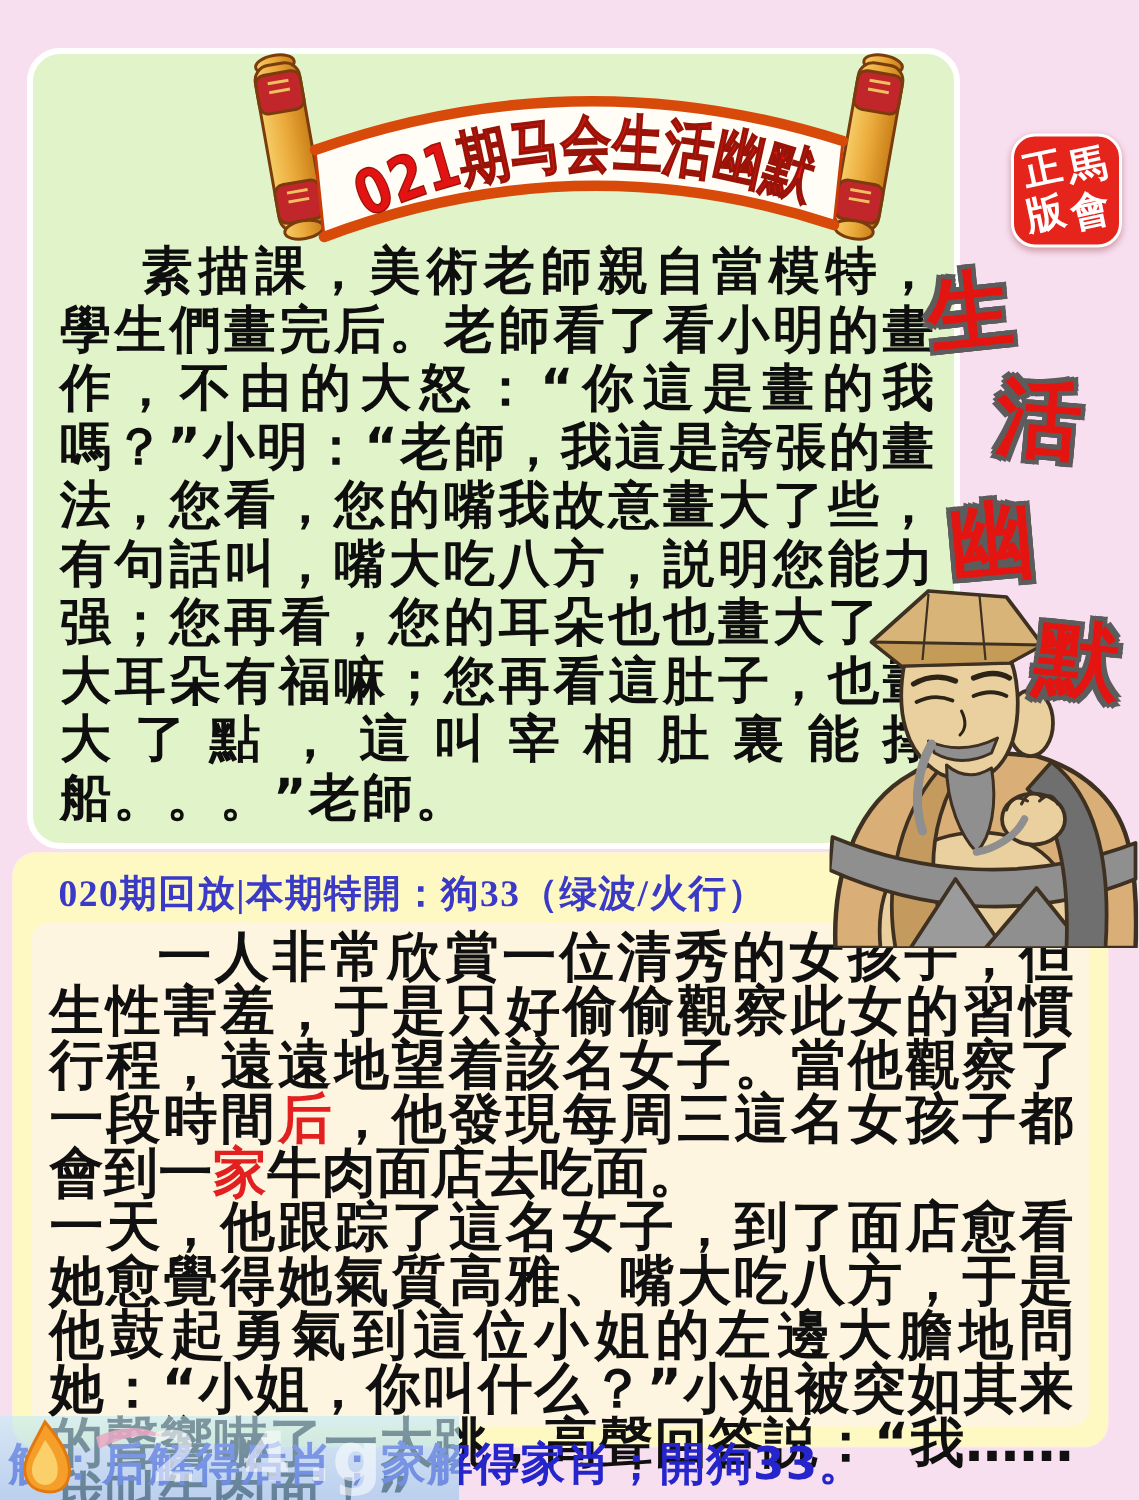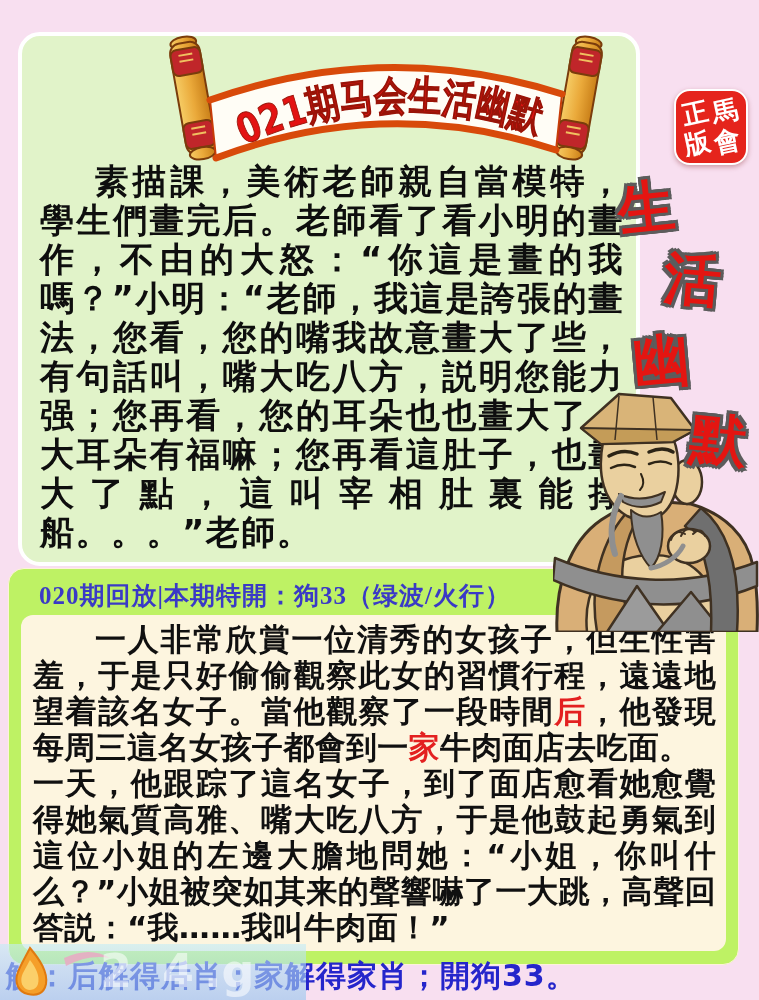--- a/index.html
+++ b/index.html
@@ -54,34 +54,34 @@
   }
   .v1{left:618px;top:170px;transform:rotate(-6deg);}
   .v2{left:664px;top:242px;transform:rotate(5deg);}
   .v3{left:633px;top:324px;transform:rotate(-5deg);}
   .v4{left:690px;top:402px;transform:rotate(6deg);}
   
   .scholar-svg{position:absolute;left:553px;top:390px;z-index:4;}
   
   .replay-panel{
     position:absolute;left:8px;top:568px;width:729px;height:395px;
-    background:#bef264;border:1px solid #fdf2da;border-radius:16px;
+    background:#fef9c3;border:1px solid #fdf2da;border-radius:16px;
     z-index:1;
   }
   .replay-header{
     position:absolute;left:30px;top:10px;
     font-family:"Liberation Serif",serif;
     font-size:25px;font-weight:bold;color:#3a3ac6;
     letter-spacing:1px;white-space:nowrap;
   }
   .replay-content{
     position:absolute;left:12px;top:46px;width:683px;height:324px;
     background:#fdf5df;border-radius:12px;
     padding:6px 10px 6px 12px;
-    font-size:31px;line-height:36px;font-weight:bold;color:#101010;
+    font-size:36px;line-height:36px;font-weight:bold;color:#101010;
     letter-spacing:0.3px;text-align:justify;
   }
   .replay-content p{margin:0;}
   .replay-content p.first{text-indent:2em;}
   .hl{color:#e32020;}
   
   .solution-line{
     position:absolute;left:6px;top:956px;width:750px;
     font-size:30px;font-weight:bold;color:#2525cb;
     letter-spacing:1px;z-index:2;white-space:nowrap;

